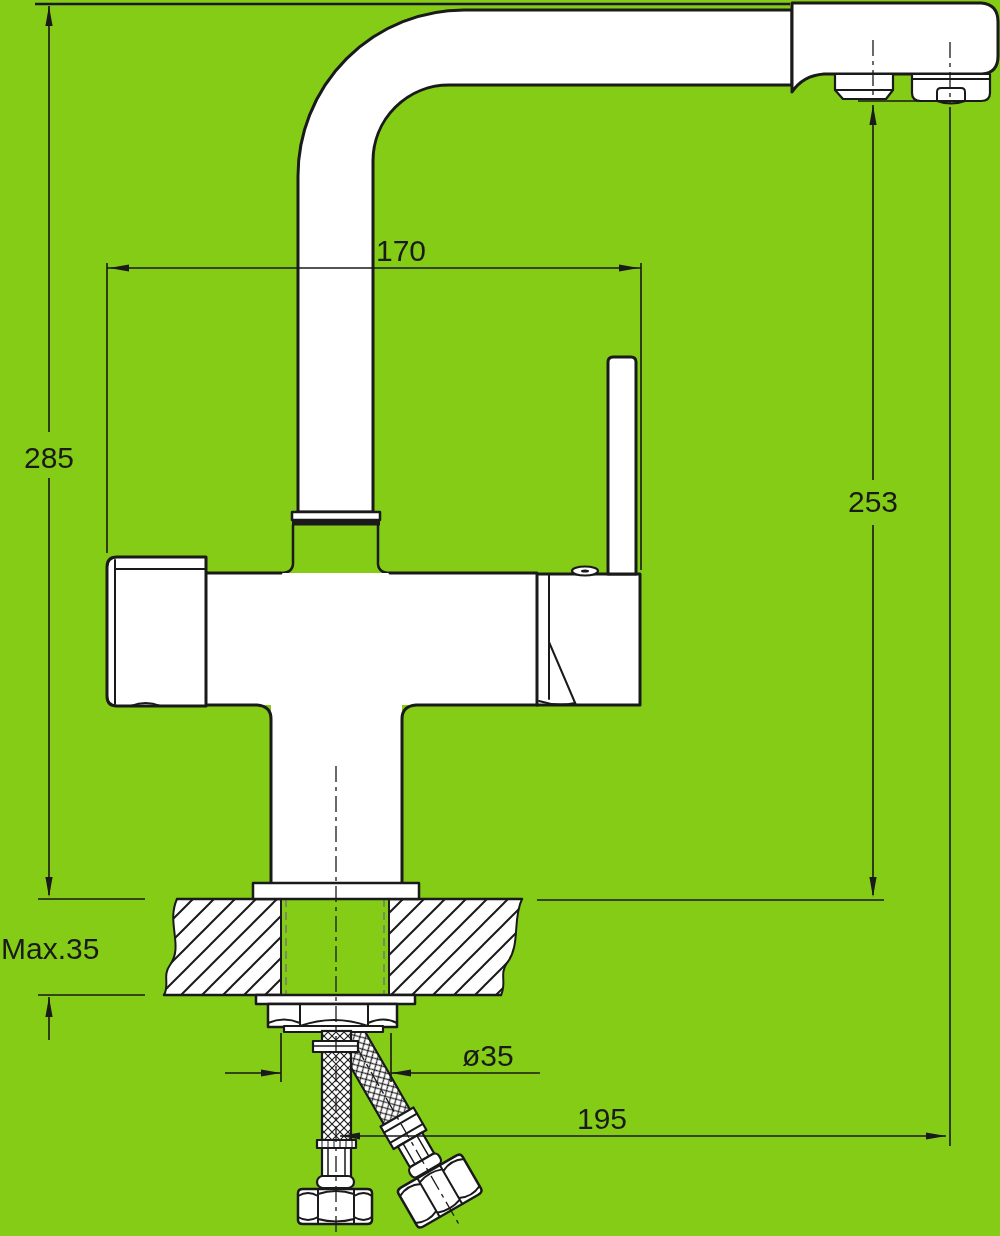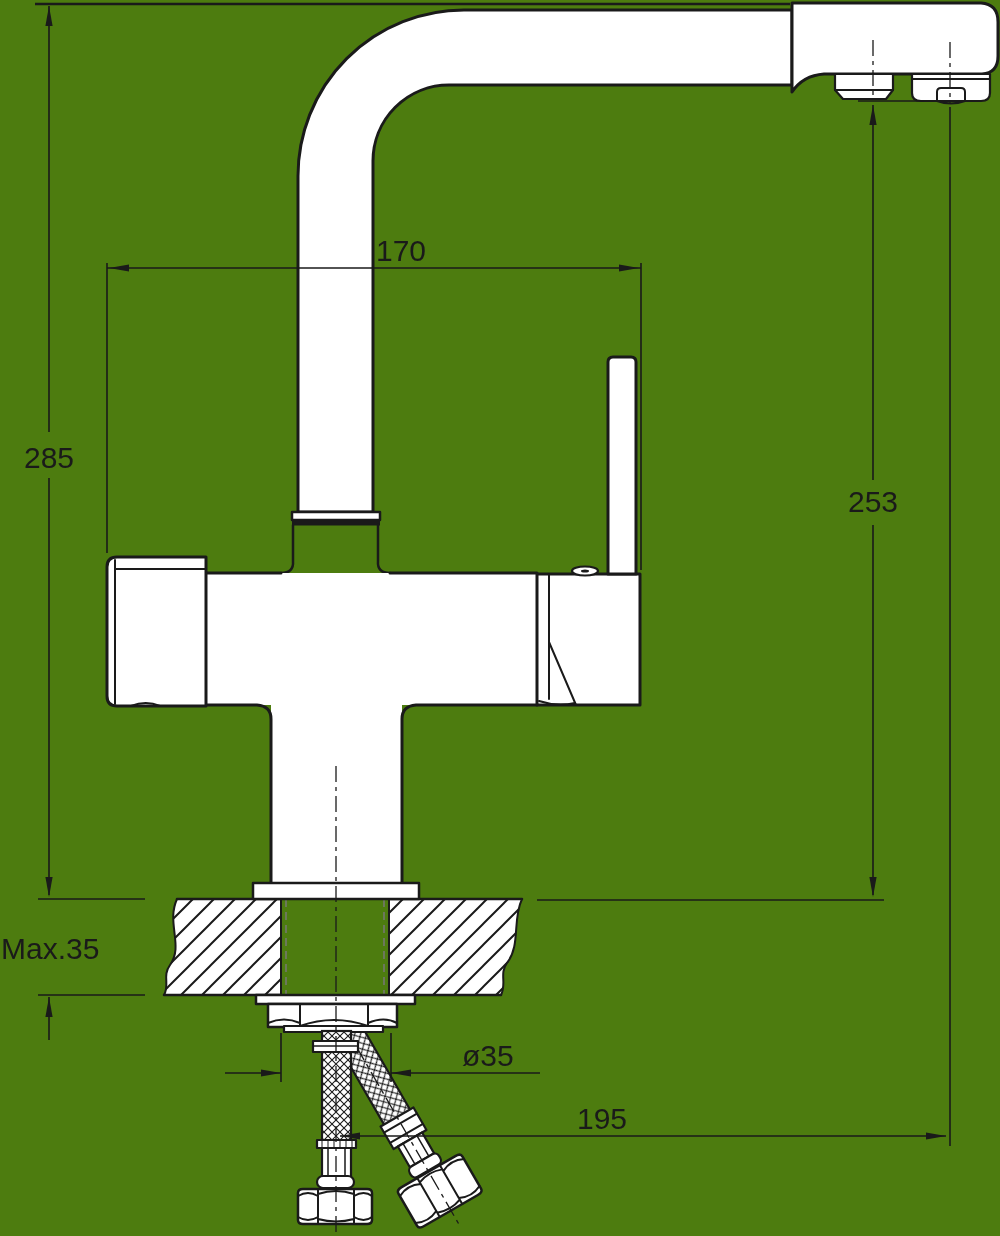--- a/index.html
+++ b/index.html
@@ -1,18 +1,18 @@
 <!DOCTYPE html>
 <html><head>
 <meta charset="utf-8">
 <style>
   html, body { margin: 0; padding: 0; background: #ffffff; }
   .stage {
     width: 1000px; height: 1236px;
-    background: #4d7c0f;
+    background: #84cc16;
     position: relative;
     font-family: "Liberation Sans", sans-serif;
     overflow: hidden;
   }
   svg { display: block; }
   .obj   { stroke: #1a1a1a; stroke-width: 3;   fill: none; stroke-linecap: round; stroke-linejoin: round; }
   .objf  { stroke: #1a1a1a; stroke-width: 3;   fill: #ffffff; stroke-linejoin: round; }
   .det   { stroke: #1a1a1a; stroke-width: 2;   fill: none; stroke-linecap: round; }
   .detf  { stroke: #1a1a1a; stroke-width: 2.2; fill: #ffffff; stroke-linejoin: round; }
   .fillw { fill: #ffffff; stroke: none; }

